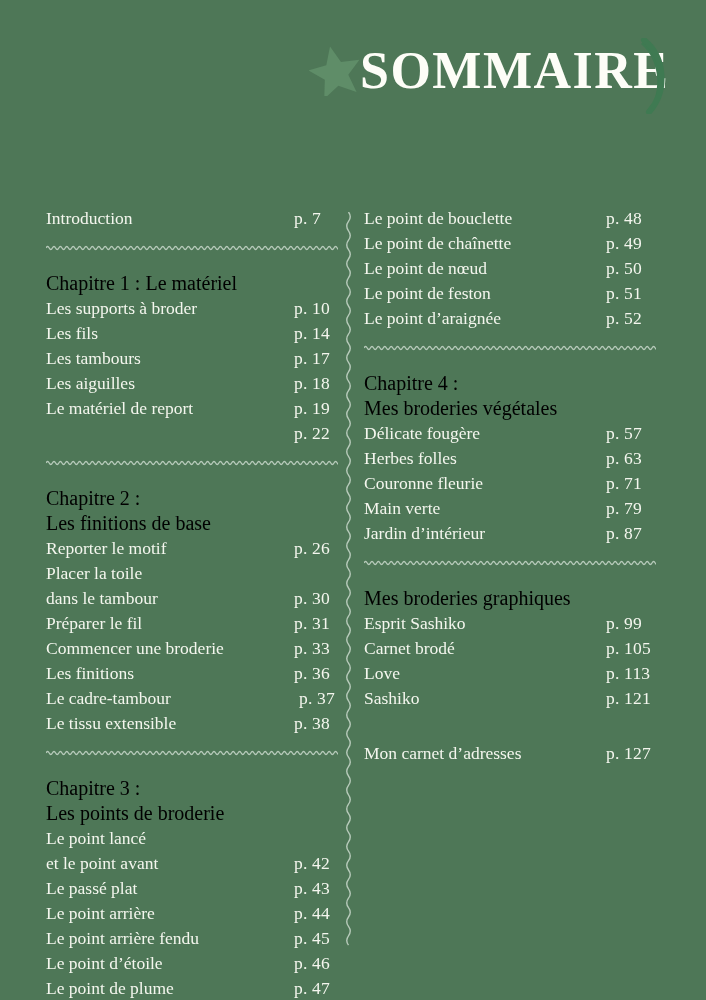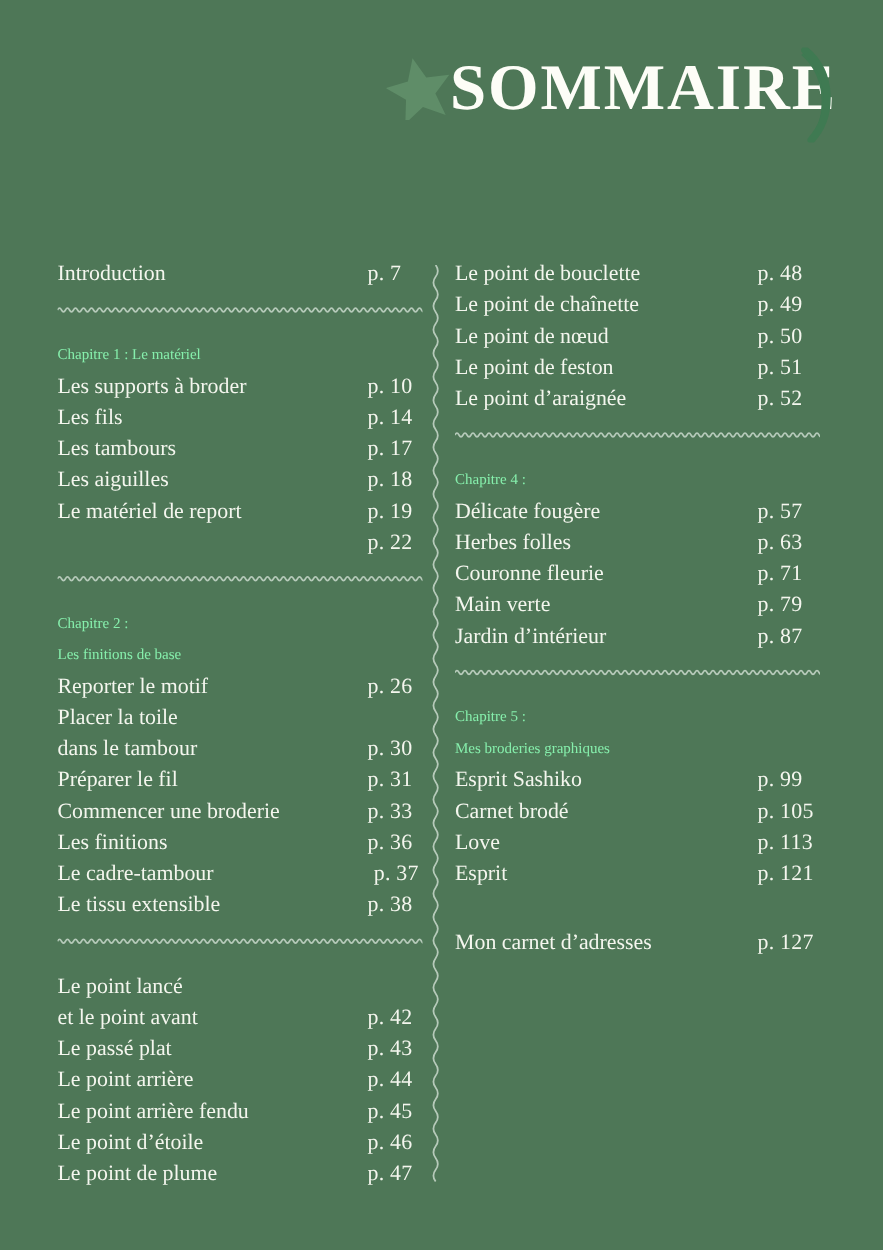--- a/index.html
+++ b/index.html
@@ -117,22 +117,22 @@
     top: 25px;
     text-align: center;
   }
   .entry.two-line .page-num {
     top: 25px;
     text-align: center;
   }
 
   
   .chapter {
-    color: #86efac;
-    font-size: 12px;
+    color: #000000;
+    font-size: 20px;
     line-height: 25px;
     white-space: nowrap;
   }
   .chapter .c-line {
     display: block;
     height: 25px;
   }
   .gap-lg { height: 30px; }
 
   
@@ -268,20 +268,24 @@
         </div>
         <div class="entry">
           <span class="label">Le tissu extensible</span>
           <span class="page-num">p. 38</span>
         </div>
         <div class="h-rule" style="margin-top: 13px; margin-bottom: 13px;">
           <svg width="292" height="8" viewBox="0 0 292 8">
             <path d="M0 4 q1.6 -3 3.2 0 q1.6 3 3.2 0 q1.6 -3 3.2 0 q1.6 3 3.2 0 q1.6 -3 3.2 0 q1.6 3 3.2 0 q1.6 -3 3.2 0 q1.6 3 3.2 0 q1.6 -3 3.2 0 q1.6 3 3.2 0 q1.6 -3 3.2 0 q1.6 3 3.2 0 q1.6 -3 3.2 0 q1.6 3 3.2 0 q1.6 -3 3.2 0 q1.6 3 3.2 0 q1.6 -3 3.2 0 q1.6 3 3.2 0 q1.6 -3 3.2 0 q1.6 3 3.2 0 q1.6 -3 3.2 0 q1.6 3 3.2 0 q1.6 -3 3.2 0 q1.6 3 3.2 0 q1.6 -3 3.2 0 q1.6 3 3.2 0 q1.6 -3 3.2 0 q1.6 3 3.2 0 q1.6 -3 3.2 0 q1.6 3 3.2 0 q1.6 -3 3.2 0 q1.6 3 3.2 0 q1.6 -3 3.2 0 q1.6 3 3.2 0 q1.6 -3 3.2 0 q1.6 3 3.2 0 q1.6 -3 3.2 0 q1.6 3 3.2 0 q1.6 -3 3.2 0 q1.6 3 3.2 0 q1.6 -3 3.2 0 q1.6 3 3.2 0 q1.6 -3 3.2 0 q1.6 3 3.2 0 q1.6 -3 3.2 0 q1.6 3 3.2 0 q1.6 -3 3.2 0 q1.6 3 3.2 0 q1.6 -3 3.2 0 q1.6 3 3.2 0 q1.6 -3 3.2 0 q1.6 3 3.2 0 q1.6 -3 3.2 0 q1.6 3 3.2 0 q1.6 -3 3.2 0 q1.6 3 3.2 0 q1.6 -3 3.2 0 q1.6 3 3.2 0 q1.6 -3 3.2 0 q1.6 3 3.2 0 q1.6 -3 3.2 0 q1.6 3 3.2 0 q1.6 -3 3.2 0 q1.6 3 3.2 0 q1.6 -3 3.2 0 q1.6 3 3.2 0 q1.6 -3 3.2 0 q1.6 3 3.2 0 q1.6 -3 3.2 0 q1.6 3 3.2 0 q1.6 -3 3.2 0 q1.6 3 3.2 0 q1.6 -3 3.2 0 q1.6 3 3.2 0 q1.6 -3 3.2 0 q1.6 3 3.2 0 q1.6 -3 3.2 0 q1.6 3 3.2 0 q1.6 -3 3.2 0 q1.6 3 3.2 0 q1.6 -3 3.2 0 q1.6 3 3.2 0 q1.6 -3 3.2 0 q1.6 3 3.2 0 q1.6 -3 3.2 0 q1.6 3 3.2 0 q1.6 -3 3.2 0 q1.6 3 3.2 0 q1.6 -3 3.2 0 q1.6 3 3.2 0 q1.6 -3 3.2 0 q1.6 3 3.2 0" fill="none" stroke="#c9d8cb" stroke-width="1.3" opacity="0.85"></path>
           </svg>
         </div>
+        <div class="chapter">
+          <span class="c-line">Chapitre 3 :</span>
+          <span class="c-line">Les points de broderie</span>
+        </div>
         <div class="entry two-line">
           <span class="label-1">Le point lancé</span>
           <span class="label-2">et le point avant</span>
           <span class="page-num">p. 42</span>
         </div>
         <div class="entry">
           <span class="label">Le passé plat</span>
           <span class="page-num">p. 43</span>
         </div>
         <div class="entry">
@@ -322,20 +326,21 @@
           <span class="label">Le point d’araignée</span>
           <span class="page-num">p. 52</span>
         </div>
         <div class="h-rule" style="margin-top: 13px; margin-bottom: 13px;">
           <svg width="292" height="8" viewBox="0 0 292 8">
             <path d="M0 4 q1.6 -3 3.2 0 q1.6 3 3.2 0 q1.6 -3 3.2 0 q1.6 3 3.2 0 q1.6 -3 3.2 0 q1.6 3 3.2 0 q1.6 -3 3.2 0 q1.6 3 3.2 0 q1.6 -3 3.2 0 q1.6 3 3.2 0 q1.6 -3 3.2 0 q1.6 3 3.2 0 q1.6 -3 3.2 0 q1.6 3 3.2 0 q1.6 -3 3.2 0 q1.6 3 3.2 0 q1.6 -3 3.2 0 q1.6 3 3.2 0 q1.6 -3 3.2 0 q1.6 3 3.2 0 q1.6 -3 3.2 0 q1.6 3 3.2 0 q1.6 -3 3.2 0 q1.6 3 3.2 0 q1.6 -3 3.2 0 q1.6 3 3.2 0 q1.6 -3 3.2 0 q1.6 3 3.2 0 q1.6 -3 3.2 0 q1.6 3 3.2 0 q1.6 -3 3.2 0 q1.6 3 3.2 0 q1.6 -3 3.2 0 q1.6 3 3.2 0 q1.6 -3 3.2 0 q1.6 3 3.2 0 q1.6 -3 3.2 0 q1.6 3 3.2 0 q1.6 -3 3.2 0 q1.6 3 3.2 0 q1.6 -3 3.2 0 q1.6 3 3.2 0 q1.6 -3 3.2 0 q1.6 3 3.2 0 q1.6 -3 3.2 0 q1.6 3 3.2 0 q1.6 -3 3.2 0 q1.6 3 3.2 0 q1.6 -3 3.2 0 q1.6 3 3.2 0 q1.6 -3 3.2 0 q1.6 3 3.2 0 q1.6 -3 3.2 0 q1.6 3 3.2 0 q1.6 -3 3.2 0 q1.6 3 3.2 0 q1.6 -3 3.2 0 q1.6 3 3.2 0 q1.6 -3 3.2 0 q1.6 3 3.2 0 q1.6 -3 3.2 0 q1.6 3 3.2 0 q1.6 -3 3.2 0 q1.6 3 3.2 0 q1.6 -3 3.2 0 q1.6 3 3.2 0 q1.6 -3 3.2 0 q1.6 3 3.2 0 q1.6 -3 3.2 0 q1.6 3 3.2 0 q1.6 -3 3.2 0 q1.6 3 3.2 0 q1.6 -3 3.2 0 q1.6 3 3.2 0 q1.6 -3 3.2 0 q1.6 3 3.2 0 q1.6 -3 3.2 0 q1.6 3 3.2 0 q1.6 -3 3.2 0 q1.6 3 3.2 0 q1.6 -3 3.2 0 q1.6 3 3.2 0 q1.6 -3 3.2 0 q1.6 3 3.2 0 q1.6 -3 3.2 0 q1.6 3 3.2 0 q1.6 -3 3.2 0 q1.6 3 3.2 0 q1.6 -3 3.2 0 q1.6 3 3.2 0 q1.6 -3 3.2 0 q1.6 3 3.2 0" fill="none" stroke="#c9d8cb" stroke-width="1.3" opacity="0.85"></path>
           </svg>
         </div>
         <div class="chapter">
           <span class="c-line">Chapitre 4 :</span>
+          <span class="c-line">Mes broderies végétales</span>
         </div>
         <div class="entry">
           <span class="label">Délicate fougère</span>
           <span class="page-num">p. 57</span>
         </div>
         <div class="entry">
           <span class="label">Herbes folles</span>
           <span class="page-num">p. 63</span>
         </div>
         <div class="entry">
@@ -349,37 +354,36 @@
         <div class="entry">
           <span class="label">Jardin d’intérieur</span>
           <span class="page-num">p. 87</span>
         </div>
         <div class="h-rule" style="margin-top: 13px; margin-bottom: 13px;">
           <svg width="292" height="8" viewBox="0 0 292 8">
             <path d="M0 4 q1.6 -3 3.2 0 q1.6 3 3.2 0 q1.6 -3 3.2 0 q1.6 3 3.2 0 q1.6 -3 3.2 0 q1.6 3 3.2 0 q1.6 -3 3.2 0 q1.6 3 3.2 0 q1.6 -3 3.2 0 q1.6 3 3.2 0 q1.6 -3 3.2 0 q1.6 3 3.2 0 q1.6 -3 3.2 0 q1.6 3 3.2 0 q1.6 -3 3.2 0 q1.6 3 3.2 0 q1.6 -3 3.2 0 q1.6 3 3.2 0 q1.6 -3 3.2 0 q1.6 3 3.2 0 q1.6 -3 3.2 0 q1.6 3 3.2 0 q1.6 -3 3.2 0 q1.6 3 3.2 0 q1.6 -3 3.2 0 q1.6 3 3.2 0 q1.6 -3 3.2 0 q1.6 3 3.2 0 q1.6 -3 3.2 0 q1.6 3 3.2 0 q1.6 -3 3.2 0 q1.6 3 3.2 0 q1.6 -3 3.2 0 q1.6 3 3.2 0 q1.6 -3 3.2 0 q1.6 3 3.2 0 q1.6 -3 3.2 0 q1.6 3 3.2 0 q1.6 -3 3.2 0 q1.6 3 3.2 0 q1.6 -3 3.2 0 q1.6 3 3.2 0 q1.6 -3 3.2 0 q1.6 3 3.2 0 q1.6 -3 3.2 0 q1.6 3 3.2 0 q1.6 -3 3.2 0 q1.6 3 3.2 0 q1.6 -3 3.2 0 q1.6 3 3.2 0 q1.6 -3 3.2 0 q1.6 3 3.2 0 q1.6 -3 3.2 0 q1.6 3 3.2 0 q1.6 -3 3.2 0 q1.6 3 3.2 0 q1.6 -3 3.2 0 q1.6 3 3.2 0 q1.6 -3 3.2 0 q1.6 3 3.2 0 q1.6 -3 3.2 0 q1.6 3 3.2 0 q1.6 -3 3.2 0 q1.6 3 3.2 0 q1.6 -3 3.2 0 q1.6 3 3.2 0 q1.6 -3 3.2 0 q1.6 3 3.2 0 q1.6 -3 3.2 0 q1.6 3 3.2 0 q1.6 -3 3.2 0 q1.6 3 3.2 0 q1.6 -3 3.2 0 q1.6 3 3.2 0 q1.6 -3 3.2 0 q1.6 3 3.2 0 q1.6 -3 3.2 0 q1.6 3 3.2 0 q1.6 -3 3.2 0 q1.6 3 3.2 0 q1.6 -3 3.2 0 q1.6 3 3.2 0 q1.6 -3 3.2 0 q1.6 3 3.2 0 q1.6 -3 3.2 0 q1.6 3 3.2 0 q1.6 -3 3.2 0 q1.6 3 3.2 0 q1.6 -3 3.2 0 q1.6 3 3.2 0 q1.6 -3 3.2 0 q1.6 3 3.2 0" fill="none" stroke="#c9d8cb" stroke-width="1.3" opacity="0.85"></path>
           </svg>
         </div>
         <div class="chapter">
-          <span class="c-line">Chapitre 5 :</span>
           <span class="c-line">Mes broderies graphiques</span>
         </div>
         <div class="entry">
           <span class="label">Esprit Sashiko</span>
           <span class="page-num">p. 99</span>
         </div>
         <div class="entry">
           <span class="label">Carnet brodé</span>
           <span class="page-num">p. 105</span>
         </div>
         <div class="entry">
           <span class="label">Love</span>
           <span class="page-num">p. 113</span>
         </div>
         <div class="entry">
-          <span class="label">Esprit</span>
+          <span class="label">Sashiko</span>
           <span class="page-num">p. 121</span>
         </div>
         <div class="gap-lg"></div>
         <div class="entry">
           <span class="label">Mon carnet d’adresses</span>
           <span class="page-num">p. 127</span>
         </div>
       </div>
   </div>
 

